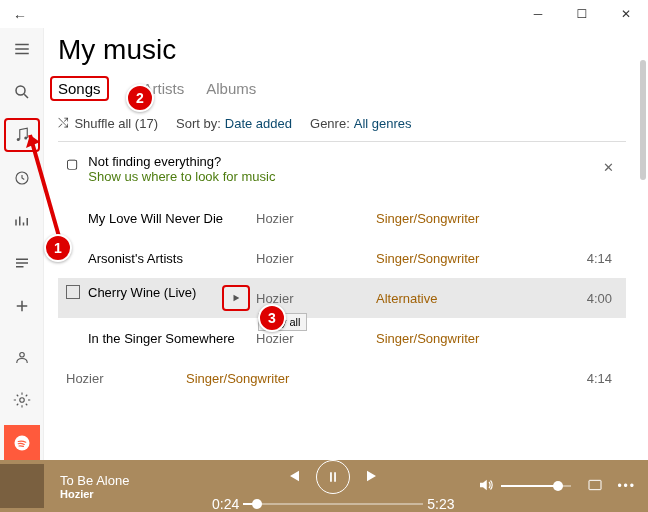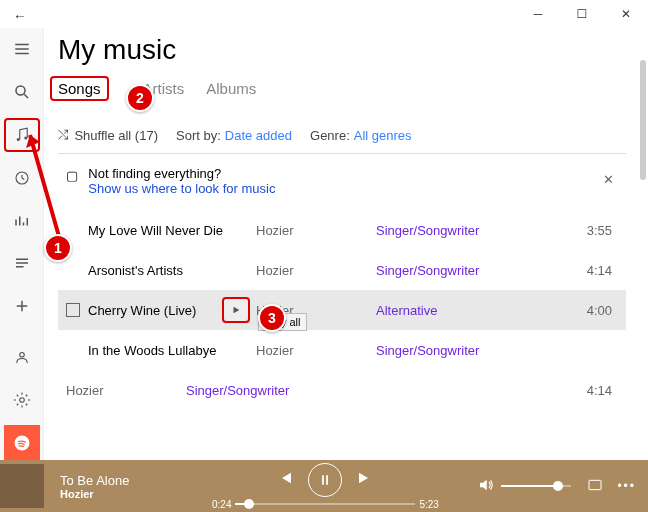--- a/index.html
+++ b/index.html
@@ -11,48 +11,48 @@
 .main-area{display:flex;height:432px}
 .sidebar{width:44px;background:#f7f7f7;display:flex;flex-direction:column;align-items:center;padding-top:4px;gap:8px;border-right:1px solid #eee}
 .side-btn{width:36px;height:36px;display:flex;align-items:center;justify-content:center;color:#555;cursor:pointer;border-radius:2px}
 .side-btn.spotify{background:#ff5a3c;color:#fff;margin-top:auto;border-radius:0}
 .side-btn svg{width:18px;height:18px}
 .music-icon{border:2px solid #d00;border-radius:4px}
 .content{flex:1;padding:4px 22px 12px 14px;position:relative;overflow:hidden}
 .page-title{font-size:28px;font-weight:300;margin:2px 0 14px}
 .tabs{display:flex;gap:22px;margin-bottom:14px;font-size:15px;color:#888}
 .tab{cursor:pointer}
-.tab.active{color:#000;border:2px solid #d00;border-radius:4px;padding:2px 6px;margin:-4px -8px 12px}
+.tab.active{color:#000;border:2px solid #d00;border-radius:4px;padding:2px 6px;margin:-4px -8px 0}
 .controls-row{display:flex;gap:18px;font-size:13px;color:#444;margin-bottom:10px;align-items:center}
-.controls-row .link{color:#3b82f6;cursor:pointer}
+.controls-row .link{color:#0c4a6e;cursor:pointer}
 .divider{border-top:1px solid #ddd;margin-bottom:12px}
 .notice{display:flex;align-items:flex-start;gap:10px;font-size:13px;padding:0 8px 14px;position:relative}
 .notice-text{flex:1}
-.notice-link{color:#1d4ed8;cursor:pointer}
+.notice-link{color:#4d7c0f;cursor:pointer}
 .notice-close{position:absolute;right:12px;top:6px;font-size:13px;color:#666;cursor:pointer}
 .song-row{display:flex;align-items:center;height:40px;font-size:13px;padding:0 8px}
 .song-row.hover{background:#e8e8e8}
-.col-title{flex:0 0 190px;display:flex;align-items:center;gap:8px}
+.col-title{flex:0 0 190px;display:flex;align-items:flex-start;gap:8px}
 .col-artist{flex:0 0 120px;color:#666}
-.col-genre{flex:0 0 140px;color:#6d28d9}
+.col-genre{flex:0 0 140px;color:#a16207}
 .col-time{flex:1;text-align:right;color:#666;padding-right:6px}
 .checkbox{width:14px;height:14px;border:1.5px solid #666;display:inline-block}
 .play-small{width:28px;height:26px;border:2px solid #d00;border-radius:4px;display:flex;align-items:center;justify-content:center;background:#eee}
 .tooltip{position:absolute;background:#f4f4f4;border:1px solid #bbb;font-size:11px;padding:2px 6px;left:214px;top:285px}
 .annot{position:absolute;width:28px;height:28px;background:#d00;border:2px solid #fff;border-radius:50%;color:#fff;display:flex;align-items:center;justify-content:center;font-size:14px;font-weight:600;z-index:10;box-shadow:0 1px 3px rgba(0,0,0,.3)}
 .arrow{position:absolute;z-index:9}
 .player{height:52px;background:#aa8a5e;display:flex;align-items:center;color:#fff;font-size:12px;padding:0 12px;gap:14px}
 .album-art{width:44px;height:44px;background:#7a6040;margin-left:-12px;margin-right:2px}
 .track-info{flex:0 0 130px}
 .track-title{font-size:13px}
 .track-artist{font-size:11px;font-weight:600}
 .transport{display:flex;align-items:center;gap:14px}
 .tbtn{cursor:pointer}
 .play-circle{width:34px;height:34px;border:1.5px solid #fff;border-radius:50%;display:flex;align-items:center;justify-content:center}
-.progress{display:flex;align-items:center;gap:4px;font-size:10px;flex:0 0 auto}
+.progress{display:flex;align-items:center;gap:4px;font-size:14px;flex:0 0 auto}
 .prog-track{width:180px;height:2px;background:rgba(255,255,255,.4);position:relative}
 .prog-fill{position:absolute;height:100%;background:#fff;left:0}
 .prog-thumb{position:absolute;width:10px;height:10px;background:#fff;border-radius:50%;top:-4px}
 .vol{display:flex;align-items:center;gap:6px;margin-left:auto}
 .vol-track{width:70px;height:2px;background:rgba(255,255,255,.4);position:relative}
 .vol-fill{position:absolute;height:100%;background:#fff;left:0;width:78%}
 .vol-thumb{position:absolute;width:10px;height:10px;background:#fff;border-radius:50%;top:-4px;left:74%}
 .scrollbar{position:absolute;right:2px;top:32px;width:6px;height:120px;background:#ccc;border-radius:3px}
 .transport-col{display:flex;flex-direction:column;align-items:center;gap:2px;margin-left:8px}
 </style>
@@ -157,21 +157,20 @@
     </div>
 
     <div id="songlist">
         <div class="song-row">
           <div class="col-title">
             <span style="width: 14px;"></span>
             <span>My Love Will Never Die</span>
           </div>
           <div class="col-artist">Hozier</div>
           <div class="col-genre">Singer/Songwriter</div>
-          <div class="col-time">3:55</div>
         </div>
         <div class="song-row">
           <div class="col-title">
             <span style="width: 14px;"></span>
             <span>Arsonist's Artists</span>
           </div>
           <div class="col-artist">Hozier</div>
           <div class="col-genre">Singer/Songwriter</div>
           <div class="col-time">4:14</div>
         </div>
@@ -185,21 +184,21 @@
               </svg>
             </span>
           </div>
           <div class="col-artist">Hozier</div>
           <div class="col-genre">Alternative</div>
           <div class="col-time">4:00</div>
         </div>
         <div class="song-row">
           <div class="col-title">
             <span style="width: 14px;"></span>
-            <span>In the Woods Lullabye</span>
+            <span>In the Singer Somewhere</span>
           </div>
           <div class="col-artist">Hozier</div>
           <div class="col-genre">Singer/Songwriter</div>
         </div>
         <div class="song-row">
           <div class="col-artist">Hozier</div>
           <div class="col-genre">Singer/Songwriter</div>
           <div class="col-time">4:14</div>
         </div>
       </div>

